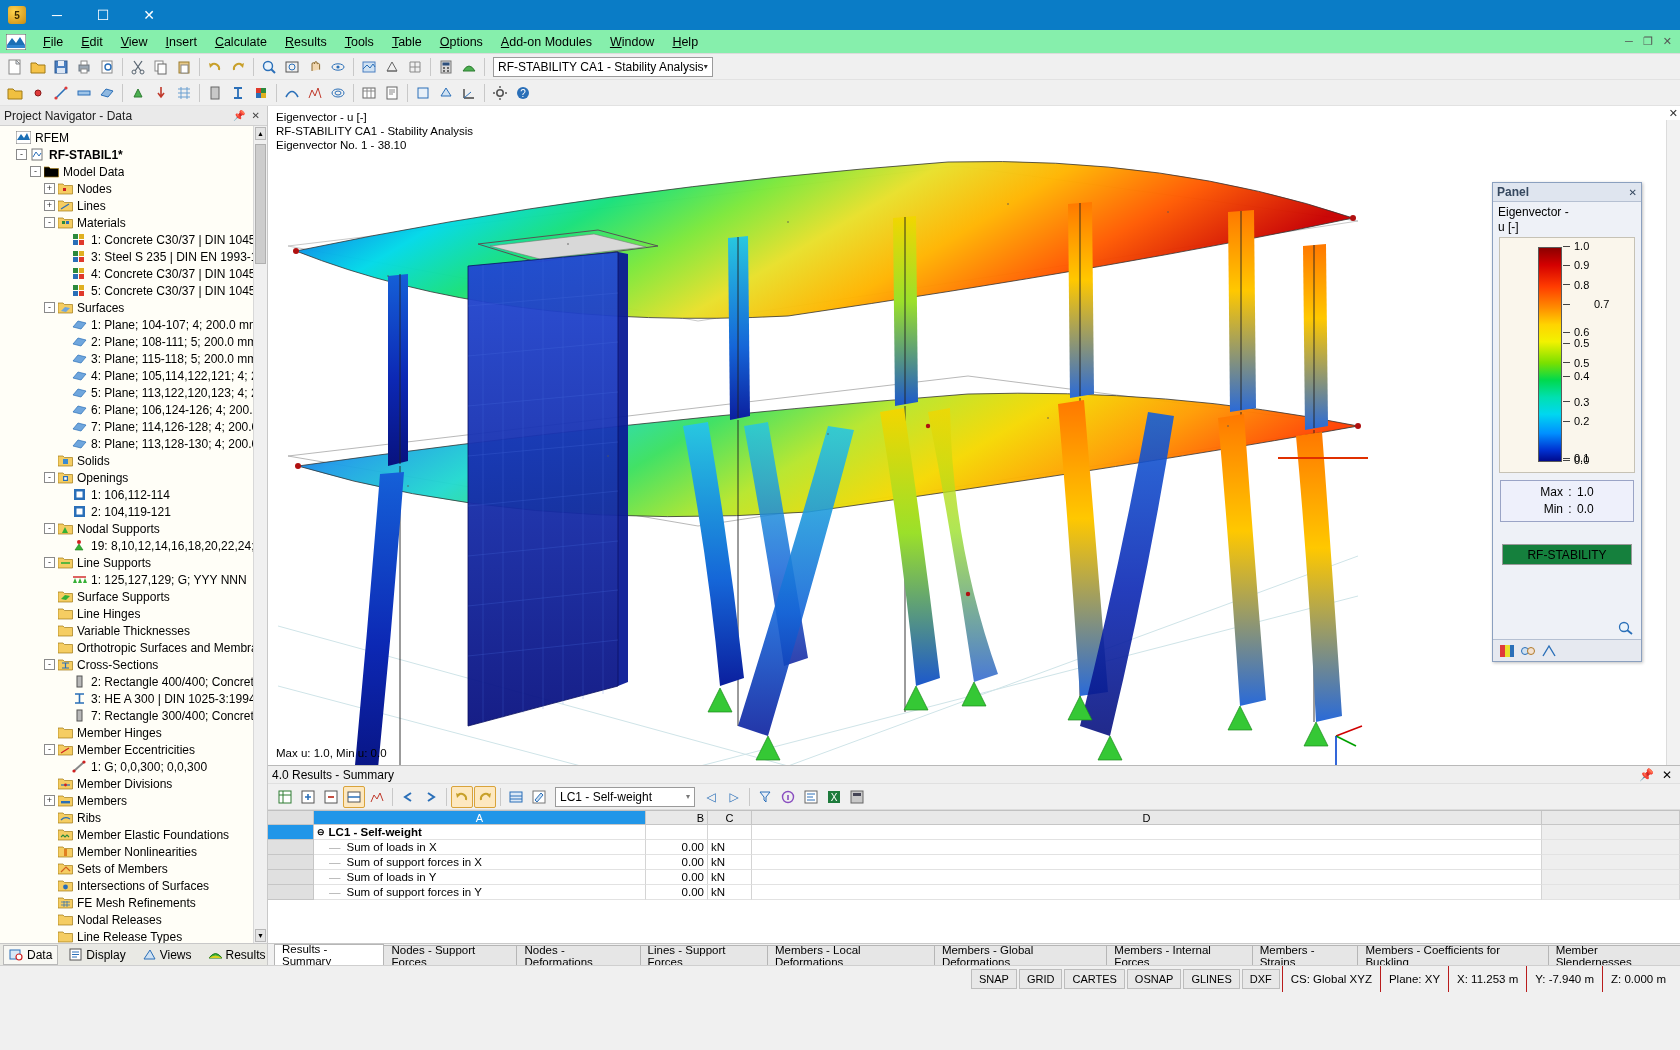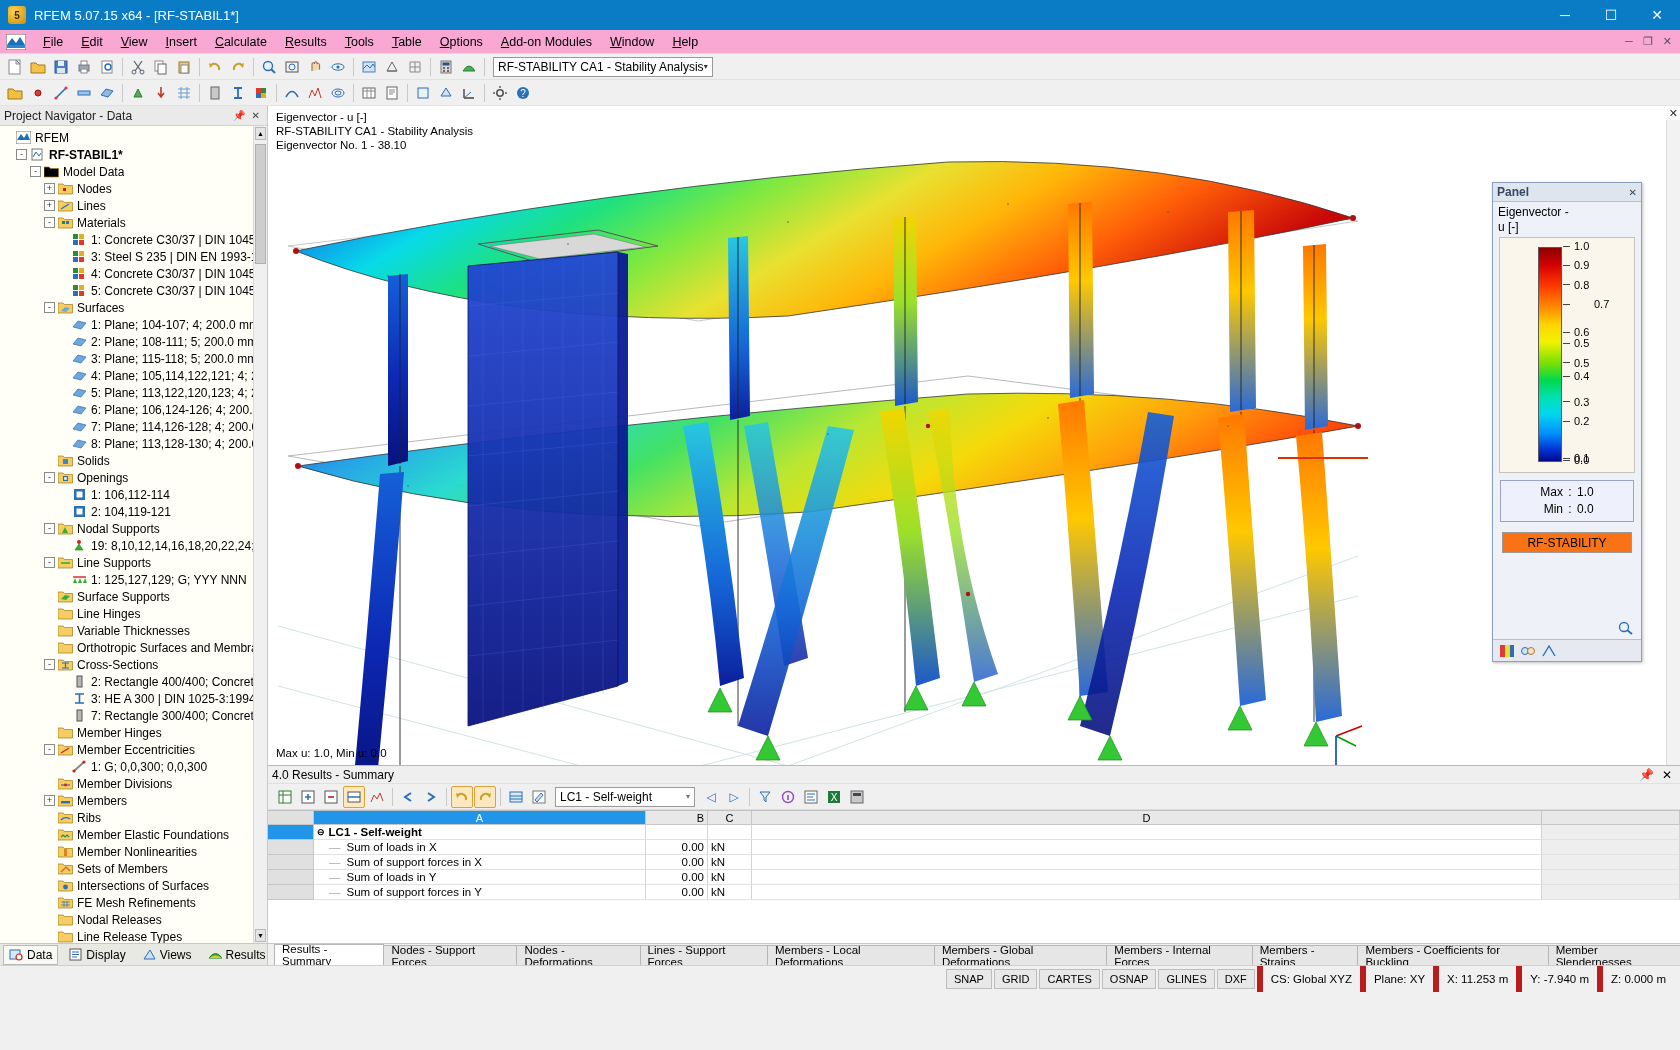--- a/index.html
+++ b/index.html
@@ -18,21 +18,21 @@
     width:18px;height:18px;border-radius:3px;
     background:radial-gradient(circle at 35% 30%, #ffd34d, #c98b12);
     display:flex;align-items:center;justify-content:center;
     font-size:10px;color:#3a2a00;font-weight:bold;margin-right:8px;
   }
   .title-text{flex:1;}
   .winbtns{display:flex;height:30px;}
   .winbtn{width:46px;height:30px;display:flex;align-items:center;justify-content:center;color:#fff;font-size:14px;}
   
   .menubar{
-    height:24px;background:#f9a8d4;display:flex;align-items:center;
+    height:24px;background:#86efac;display:flex;align-items:center;
     border-bottom:1px solid #dcdcdc;padding-left:2px;position:relative;
   }
   .menu-logo{width:22px;height:18px;margin:0 6px 0 4px;display:flex;align-items:center;}
   .menuitem{padding:3px 9px;font-size:12.5px;cursor:default;}
   .menu-right{position:absolute;right:4px;display:flex;gap:2px;color:#555;font-size:11px;}
   .menu-right span{padding:0 4px;}
   
   .toolbar{
     height:26px;background:#f0f0f0;display:flex;align-items:center;
     border-bottom:1px solid #e2e2e2;padding-left:4px;gap:1px;
@@ -97,21 +97,21 @@
       #00d7f0 78%, #0090ff 87%, #0030d0 95%, #000a8c 100%);
     border:1px solid #5a5a5a;}
   .legend-ticks{position:absolute;left:63px;top:2px;width:72px;height:232px;}
   .lt{position:absolute;left:0;display:flex;align-items:center;font-size:11px;}
   .lt i{display:inline-block;width:7px;height:1px;background:#444;margin-right:4px;}
   .minmax{margin:3px 7px;background:#eef0fb;border:1px solid #9aa4c6;padding:3px 0;}
   .mm-row{display:flex;justify-content:center;font-size:12px;line-height:17px;}
   .mm-row .k{width:38px;text-align:right;}
   .mm-row .c{width:14px;text-align:center;}
   .mm-row .v{width:32px;text-align:left;}
-  .panel-btn{margin:7px 9px;height:21px;background:#f97316;border:1px solid #999;
+  .panel-btn{margin:19px 9px;height:21px;background:#15803d;border:1px solid #999;
     display:flex;align-items:center;justify-content:center;font-size:12px;}
   .panel-foot{margin-top:auto;}
   .panel-mag{display:flex;justify-content:flex-end;padding:0 6px 3px;}
   .panel-tabs{height:22px;background:#e6e9f0;border-top:1px solid #b5c0d2;display:flex;align-items:center;gap:5px;padding-left:6px;}
   
   .results{height:calc(100% - 0px);background:#f0f0f0;border-top:1px solid #b9b9b9;display:flex;flex-direction:column;}
   .res-hd{height:18px;background:#efefef;display:flex;align-items:center;padding:0 4px;font-size:12px;border-bottom:1px solid #e0e0e0;}
   .res-hd .ttl{flex:1;}
   .res-tb{height:26px;background:#f0f0f0;display:flex;align-items:center;gap:1px;padding-left:6px;border-bottom:1px solid #dcdcdc;}
   .res-combo{height:20px;width:120px;background:#fff;border:1px solid #9a9a9a;display:flex;align-items:center;padding:0 4px;font-size:12px;margin:0 4px;}
@@ -133,29 +133,28 @@
   .cE{flex:1;}
   .grp{font-weight:bold;}
   .tab-strip{height:22px;background:#f0f0f0;display:flex;align-items:flex-end;border-top:1px solid #c9c9c9;padding-left:6px;gap:0;overflow:hidden;}
   .rtab{height:20px;padding:0 7px;display:flex;align-items:center;font-size:11.5px;
         border:1px solid #b6b6b6;border-bottom:none;background:#e6e6e6;margin-right:-1px;}
   .rtab.active{background:#fff;height:21px;}
   
   .statusbar{height:26px;background:#f0f0f0;border-top:1px solid #cfcfcf;display:flex;align-items:center;font-size:11.5px;}
   .sb-left{flex:1;padding-left:6px;color:#333;}
   .sb-toggle{padding:3px 7px;border:1px solid #bdbdbd;background:#e8e8e8;margin-right:2px;font-size:11px;}
-  .sb-field{padding:0 8px;border-left:6px solid #b91c1c;height:26px;display:flex;align-items:center;}
+  .sb-field{padding:0 8px;border-left:1px solid #b91c1c;height:26px;display:flex;align-items:center;}
   svg{display:block;}
 </style>
 </head>
 <body>
 
 <div class="titlebar">
   <div class="app-icon">5</div>
-  <div class="title-text">RFEM 5.07.15 x64 - [RF-STABIL1*]</div>
   <div class="winbtns">
     <div class="winbtn">─</div>
     <div class="winbtn">☐</div>
     <div class="winbtn close">✕</div>
   </div>
 </div>
 
 <div class="menubar">
   <div class="menu-logo">
     <svg width="20" height="16" viewBox="0 0 20 16">

